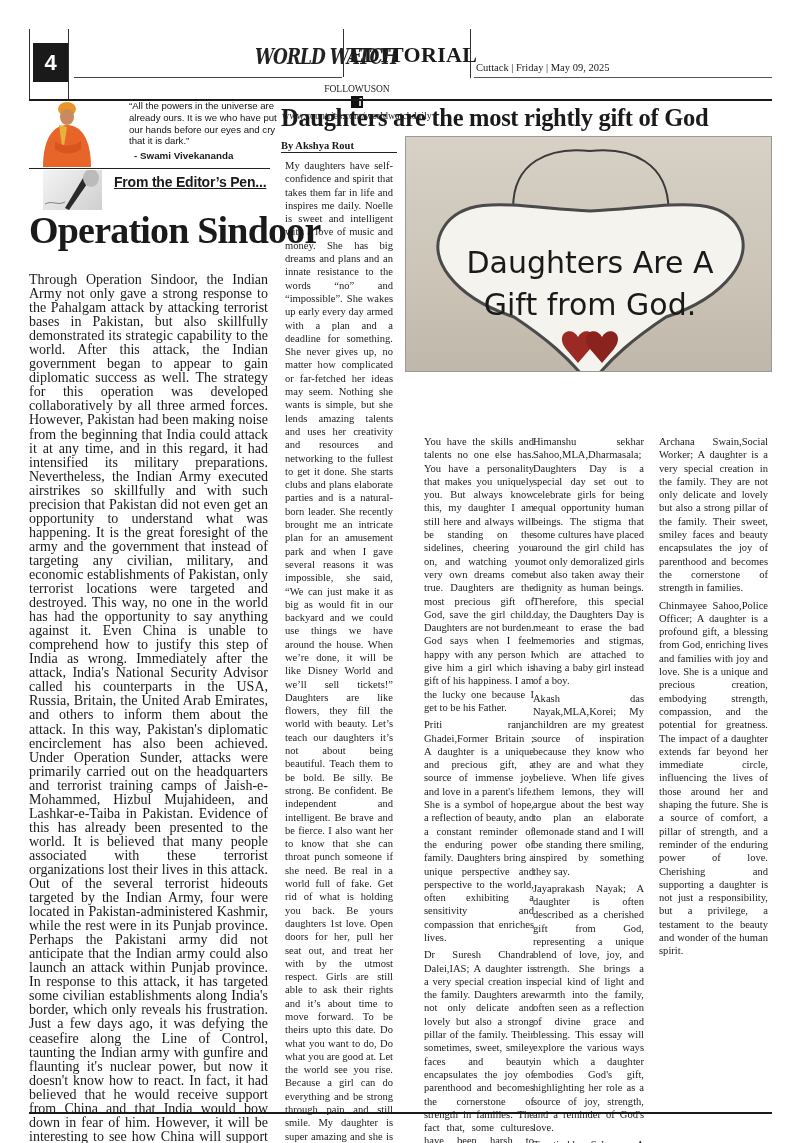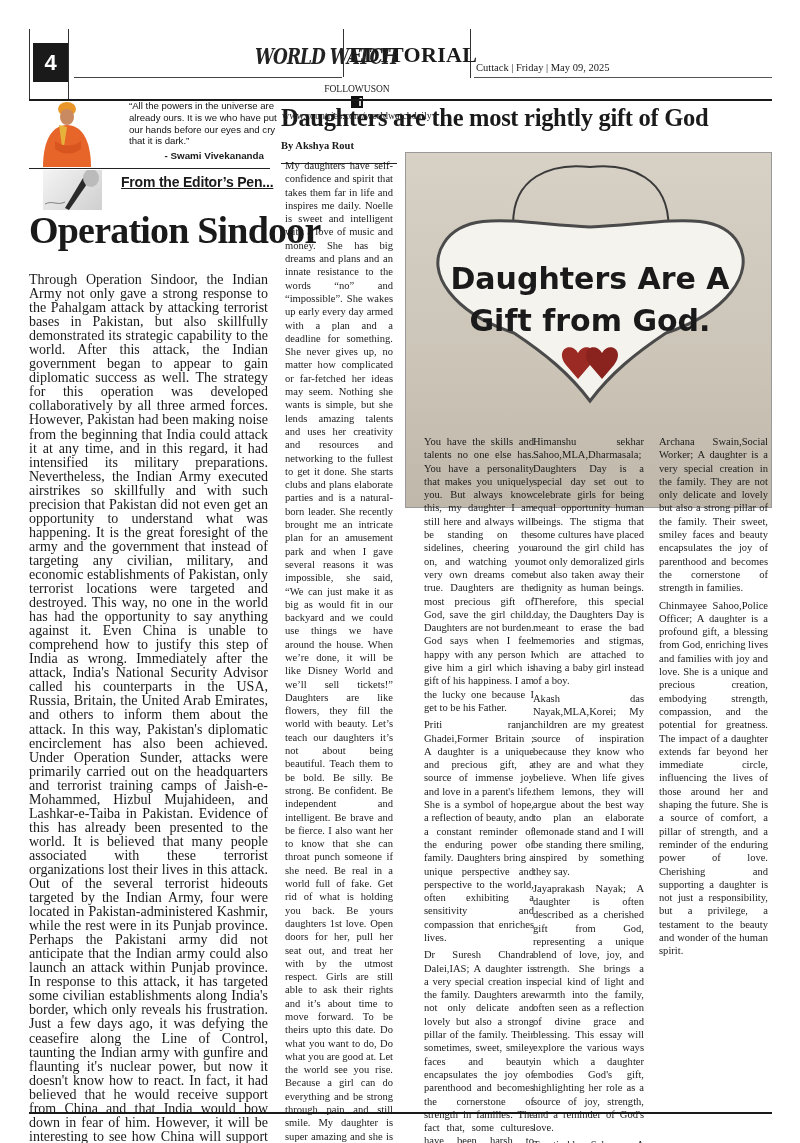--- a/index.html
+++ b/index.html
@@ -17,42 +17,42 @@
   .dateline { position: absolute; left: 476px; top: 62px; font-family: "Liberation Serif", serif; font-weight: normal; font-size: 10.5px; }
   .date-rule { position: absolute; left: 474px; top: 77px; width: 298px; height: 1px; background: #555; }
   .follow { position: absolute; left: 282px; top: 84px; font-size: 9.5px; display: flex; align-items: center; gap: 2px; flex-direction: column; }
   .fb-icon { display: inline-block; width: 12px; height: 12px; background: #111; color: #fff; font-family: "Liberation Sans", sans-serif; font-weight: bold; font-size: 11px; line-height: 13px; text-align: right; padding-right: 1px; }
   .follow-url { font-size: 10px; }
   .full-rule { position: absolute; left: 29px; top: 99px; width: 743px; height: 2px; background: #1a1a1a; }
 
   
   .vivek { position: absolute; left: 37px; top: 101px; width: 58px; height: 66px; }
   .quote { position: absolute; left: 113px; top: 100px; width: 157px; font-family: "Liberation Sans", sans-serif; font-size: 9.6px; line-height: 11.8px; color: #111; margin-left: 16px; }
-  .quote-attr { position: absolute; left: 124px; top: 150px; width: 140px; text-align: right; font-family: "Liberation Sans", sans-serif; font-weight: bold; font-size: 9.8px; }
+  .quote-attr { position: absolute; left: 134px; top: 150px; width: 140px; text-align: left; font-family: "Liberation Sans", sans-serif; font-weight: bold; font-size: 9.8px; }
   .quote-rule { position: absolute; left: 29px; top: 168px; width: 241px; height: 1px; background: #222; }
   .pen-img { position: absolute; left: 43px; top: 170px; width: 59px; height: 40px; background: linear-gradient(135deg,#f4f4f4,#cfcfcf); }
-  .pen-title { position: absolute; left: 121px; top: 174px; font-family: "Liberation Sans", sans-serif; font-weight: bold; font-size: 14px; text-decoration: underline; letter-spacing: -0.2px; }
+  .pen-title { position: absolute; left: 114px; top: 174px; font-family: "Liberation Sans", sans-serif; font-weight: bold; font-size: 14px; text-decoration: underline; letter-spacing: -0.2px; }
 
   
   .ed-headline { position: absolute; left: 29px; top: 208px; font-family: "Liberation Serif", serif; font-weight: bold; font-size: 38px; letter-spacing: -0.8px; }
   .ed-body { position: absolute; left: 29px; top: 249px; width: 239px; font-size: 14px; line-height: 14.05px; text-align: justify; hyphens: manual; margin-top: 24px; }
 
   
   .art-headline { position: absolute; left: 281px; top: 104px; width: 492px; font-family: "Liberation Serif", serif; font-weight: bold; font-size: 24.5px; letter-spacing: -0.3px; white-space: nowrap; }
-  .byline { position: absolute; left: 281px; top: 140px; width: 116px; font-weight: bold; font-size: 10.5px; border-bottom: 1px solid #222; padding-bottom: 12px; }
+  .byline { position: absolute; left: 281px; top: 140px; width: 116px; font-weight: bold; font-size: 10.5px; border-bottom: 1px solid #222; padding-bottom: 1px; }
   .col { position: absolute; font-size: 10.55px; line-height: 13.3px; text-align: justify; }
   .col1 { left: 281px; top: 155px; width: 116px; }
   .col2 { left: 420px; top: 431px; width: 118px; }
   .col3 { left: 529px; top: 431px; width: 119px; }
   .col4 { left: 655px; top: 431px; width: 117px; }
   .col p { margin: 4px; }
   .col b { font-weight: normal; }
 
   
-  .plaque { position: absolute; left: 405px; top: 152px; width: 367px; height: 356px; background: linear-gradient(180deg,#d7d1c6 0%, #cbc4b7 60%, #bfb8aa 100%); border: 1px solid #999; overflow: hidden; font-weight: bold; }
+  .plaque { position: absolute; left: 405px; top: 136px; width: 367px; height: 236px; background: linear-gradient(180deg,#d7d1c6 0%, #cbc4b7 60%, #bfb8aa 100%); border: 1px solid #999; overflow: hidden; }
   .plaque svg { position: absolute; left: 0; top: 0; }
 
   .bottom-rule { position: absolute; left: 29px; top: 1112px; width: 743px; height: 2px; background: #1a1a1a; }
 </style>
 </head>
 <body>
 
 <div class="page-num-box"></div>
 <div class="page-num">4</div>
 <div class="header-rule-top"></div>

